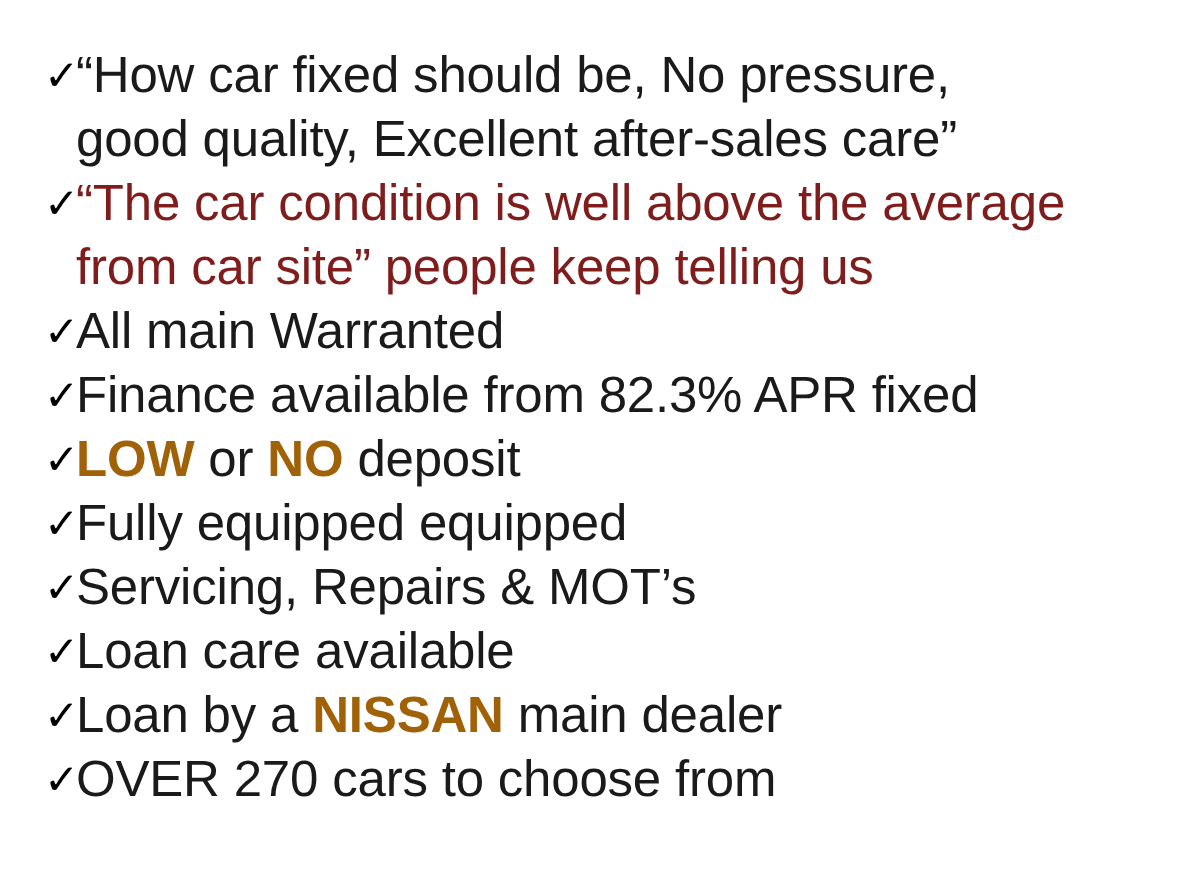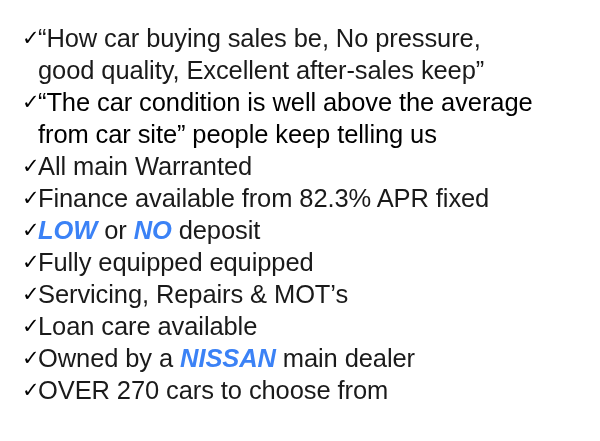--- a/index.html
+++ b/index.html
@@ -52,43 +52,42 @@
     font-size: 25.5px;
     line-height: 32px;
     color: #1a1a1a;
     white-space: pre;
     letter-spacing: -0.1px;
   }
   .bullet-text.wrap-line {
     padding-left: 0;
   }
   .blue {
-    color: #000000;
+    color: #7f1d1d;
   }
   .red-bold {
-    color: #3b82f6;
+    color: #a16207;
     font-weight: bold;
-    font-style: italic;
   }
   .seg {
     white-space: pre;
   }
 </style>
 </head>
 <body>
 
 <div id="slide">
   <ul class="bullet-list">
       <li class="bullet-item">
         <span class="check-icon">✓</span>
-        <span class="bullet-text"><span class="seg">“How car buying sales be, No pressure,</span></span>
+        <span class="bullet-text"><span class="seg">“How car fixed should be, No pressure,</span></span>
       </li>
       <li class="bullet-item">
         <span class="check-icon blank">✓</span>
-        <span class="bullet-text wrap-line"><span class="seg">good quality, Excellent after-sales keep”</span></span>
+        <span class="bullet-text wrap-line"><span class="seg">good quality, Excellent after-sales care”</span></span>
       </li>
       <li class="bullet-item">
         <span class="check-icon">✓</span>
         <span class="bullet-text"><span class="seg blue">“The car condition is well above the average</span></span>
       </li>
       <li class="bullet-item">
         <span class="check-icon blank">✓</span>
         <span class="bullet-text wrap-line"><span class="seg blue">from car site” people keep telling us</span></span>
       </li>
       <li class="bullet-item">
@@ -110,20 +109,20 @@
       <li class="bullet-item">
         <span class="check-icon">✓</span>
         <span class="bullet-text"><span class="seg">Servicing, Repairs &amp; MOT’s</span></span>
       </li>
       <li class="bullet-item">
         <span class="check-icon">✓</span>
         <span class="bullet-text"><span class="seg">Loan care available</span></span>
       </li>
       <li class="bullet-item">
         <span class="check-icon">✓</span>
-        <span class="bullet-text"><span class="seg">Owned by a </span><span class="seg red-bold">NISSAN</span><span class="seg"> main dealer</span></span>
+        <span class="bullet-text"><span class="seg">Loan by a </span><span class="seg red-bold">NISSAN</span><span class="seg"> main dealer</span></span>
       </li>
       <li class="bullet-item">
         <span class="check-icon">✓</span>
         <span class="bullet-text"><span class="seg">OVER 270 cars to choose from</span></span>
       </li>
     </ul>
 </div>
 
 </body></html>

